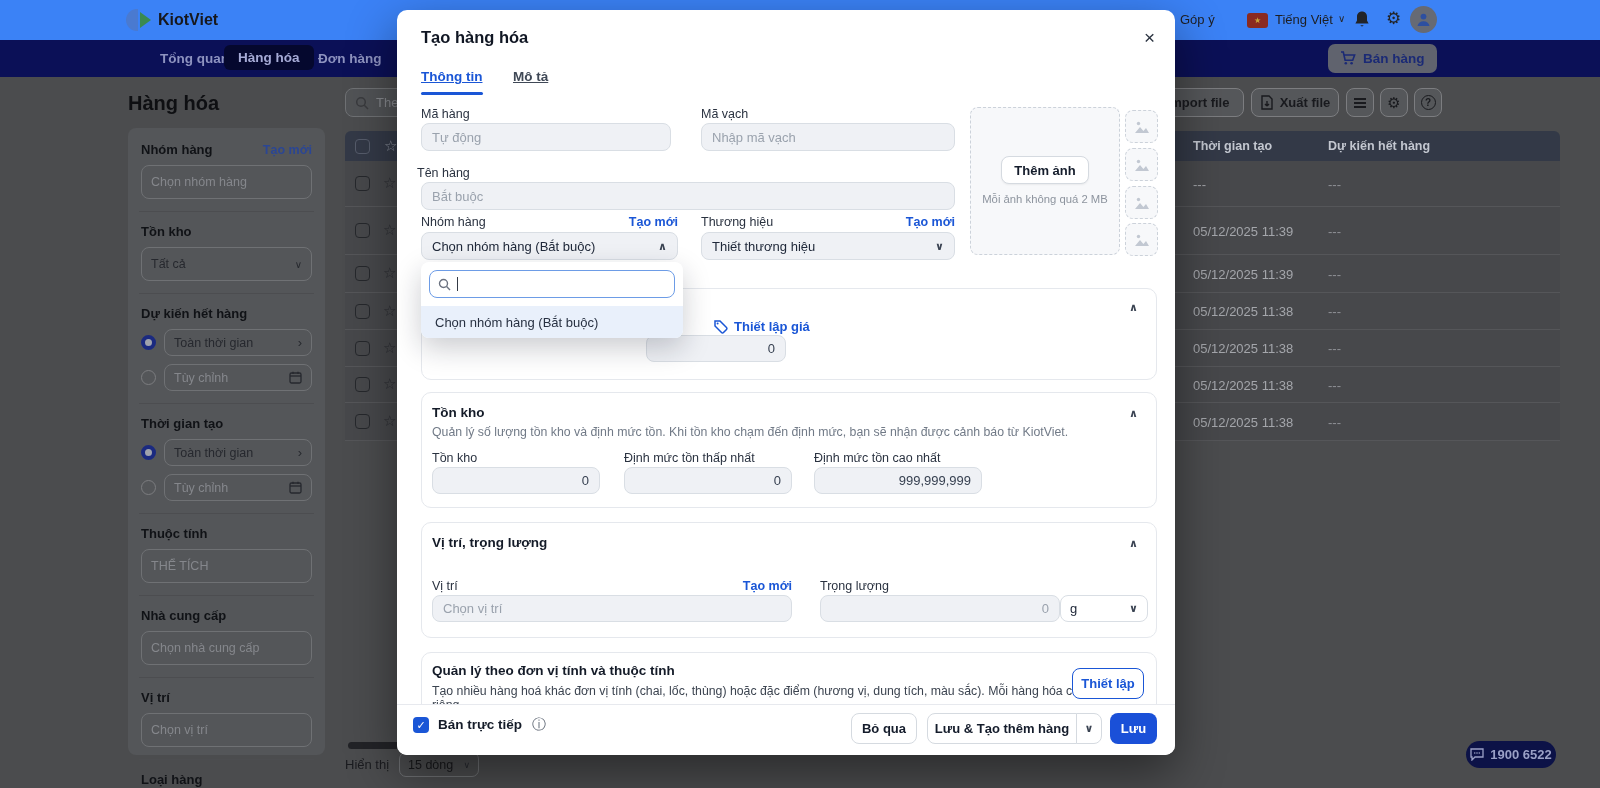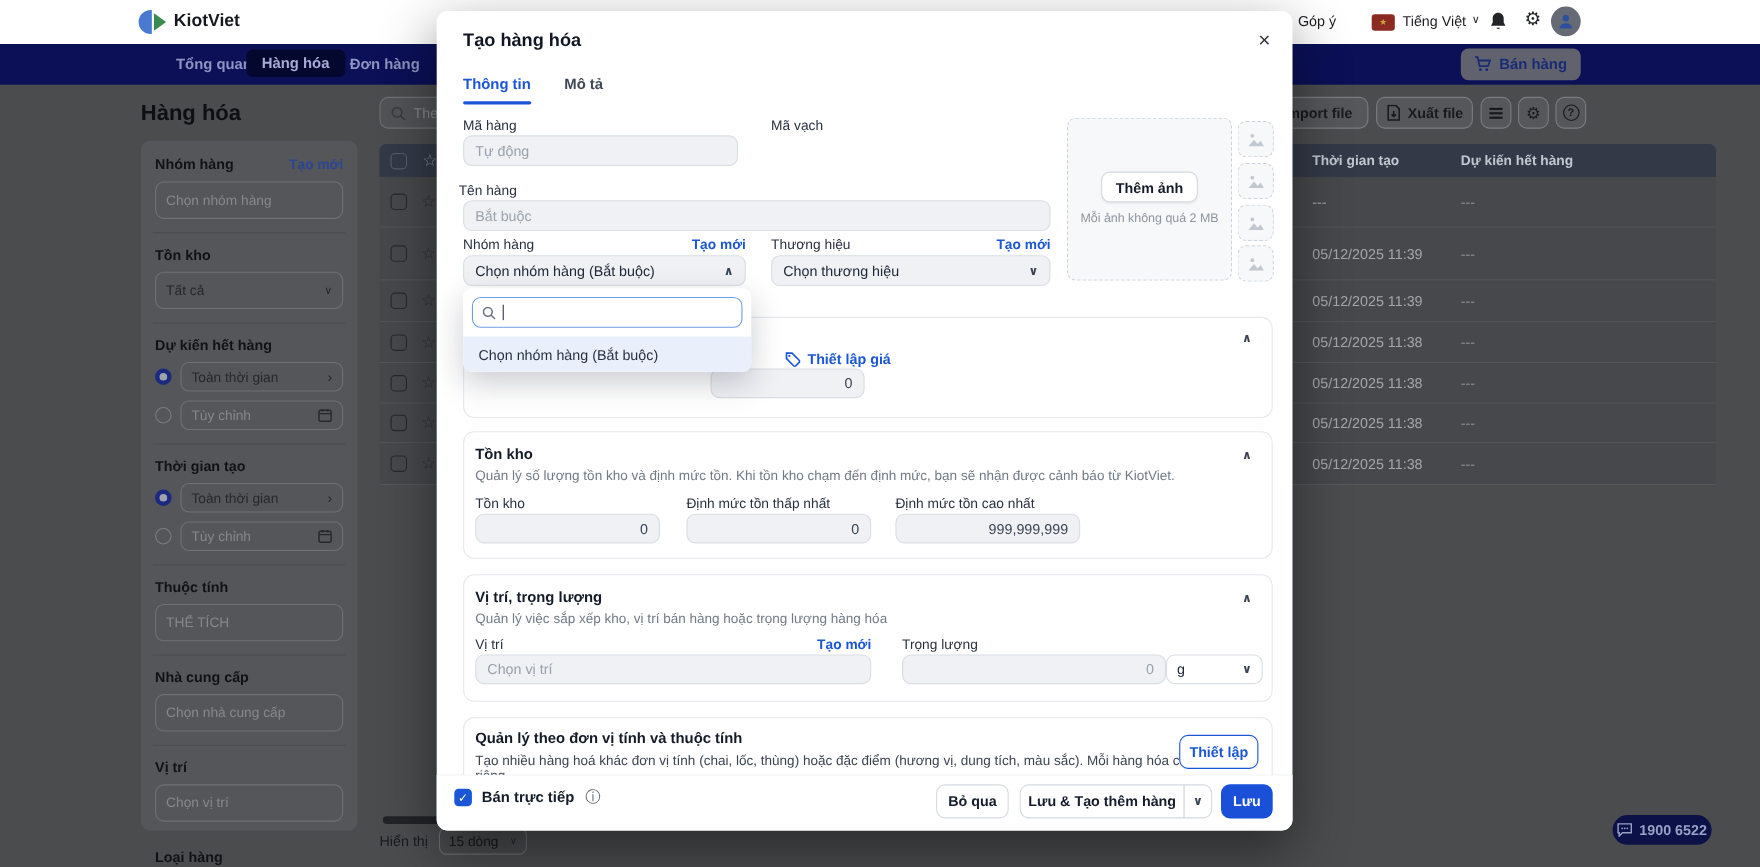--- a/index.html
+++ b/index.html
@@ -2,21 +2,21 @@
 <html><head>
 <meta charset="utf-8">
 <style>
   * { margin:0; padding:0; box-sizing:border-box; }
   html,body { width:1600px; height:788px; overflow:hidden; background:#4b4c4e;
     font-family:"Liberation Sans","DejaVu Sans",sans-serif; }
   .abs { position:absolute; }
   .flex { display:flex; align-items:center; }
   
   #bg { position:absolute; inset:0; }
-  .topstrip { left:0; top:0; width:1600px; height:40px; background:#ffffff; }
+  .topstrip { left:0; top:0; width:1600px; height:40px; background:#3b82f6; }
   .brand-text { font-size:16px; font-weight:bold; color:#17181d; }
   .muted-dark { color:#1d1e22; font-size:13px; }
   .navbar { left:0; top:40px; width:1600px; height:37px; background:#0b1057; }
   .nav-item { font-size:13.5px; font-weight:bold; color:#8e93c0; }
   .nav-item.active { background:#05082e; border-radius:6px; padding:5px 14px; color:#a6abd6; }
   .sell-btn { background:#60636e; border-radius:7px; height:29px; padding:0 12px;
     color:#1b2a75; font-weight:bold; font-size:13.5px; gap:7px; }
   .page-title { font-size:20px; font-weight:bold; color:#0e0f12; }
   .sidebar { left:128px; top:128px; width:197px; height:627px; background:#545659;
     border-radius:8px; padding:14px 13px; }
@@ -43,21 +43,21 @@
   .cb { width:15px; height:15px; border:1.5px solid #26282c; border-radius:4px; }
   .star { color:#2b2d32; font-size:15px; }
   .cell { position:absolute; color:#a4a6ab; font-size:13px; top:50%; transform:translateY(-50%); }
   .chatpill { left:1466px; top:741px; width:90px; height:27px; background:#0c1247;
     border-radius:14px; color:#9aa0c6; font-weight:bold; font-size:13px; gap:6px; justify-content:center; }
   
   .modal { left:397px; top:10px; width:778px; height:745px; background:#ffffff;
     border-radius:10px; box-shadow:0 18px 50px rgba(0,0,0,.45); z-index:50; }
   .m-title { font-size:16.5px; font-weight:bold; color:#101623; }
   .m-close { font-size:19px; color:#2b3340; line-height:1; cursor:pointer; }
-  .tab { font-size:13.5px; font-weight:bold; }
+  .tab { font-size:13.5px; font-weight:bold;text-decoration:underline; }
   .tab.on { color:#1a56d6; }
   .tab.off { color:#3f4856; }
   .f-label { font-size:12.5px; color:#2a3240; }
   .f-input { background:#eff1f5; border:1px solid #d9dee4; border-radius:8px; height:28px;
     display:flex; align-items:center; padding:0 10px; font-size:13px; color:#9aa2ad; }
   .f-input .selval { color:#20293a; }
   .link-blue { color:#1a56d6; font-size:12.5px; font-weight:bold; }
   .card { border:1px solid #e5e8ed; border-radius:10px; background:#fff; }
   .card-title { font-size:13.5px; font-weight:bold; color:#141b28; }
   .card-desc { font-size:12.3px; color:#717a87; }
@@ -317,20 +317,21 @@
   <div class="abs m-title" style="left:24px;top:18px;">Tạo hàng hóa</div>
   <div class="abs m-close" style="right:20px;top:18px;">×</div>
 
   <div class="abs tab on" style="left:24px;top:59px;">Thông tin</div>
   <div class="abs" style="left:24px;top:82px;width:62px;height:2.5px;background:#1a56d6;border-radius:2px;"></div>
   <div class="abs tab off" style="left:116px;top:59px;">Mô tả</div>
 
   <div class="abs f-label" style="left:24px;top:97px;">Mã hàng</div>
   <div class="abs f-input" style="left:24px;top:113px;width:250px;">Tự động</div>
   <div class="abs f-label" style="left:304px;top:97px;">Mã vạch</div>
+  <div class="abs f-input" style="left:304px;top:113px;width:254px;">Nhập mã vạch</div>
 
   <div class="abs dashed-box" style="left:573px;top:97px;width:150px;height:148px;">
     <div class="btn-white" style="width:88px;height:28px;margin:48px auto 0;">Thêm ảnh</div>
     <div style="text-align:center;font-size:11.3px;color:#8d949e;margin-top:9px;">Mỗi ảnh không quá 2 MB</div>
   </div>
   <div class="abs dashed-box flex" style="left:728px;top:100px;width:33px;height:33px;justify-content:center;">
     <svg width="16" height="14" viewBox="0 0 16 14">
         <circle cx="4.5" cy="3.5" r="1.7" fill="#c2c8d2"></circle>
         <path d="M1 13l5-6 3.4 4L12 8l3 5z" fill="#c2c8d2"></path>
       </svg>
@@ -363,21 +364,21 @@
   </div>
   <div class="abs f-input" style="left:24px;top:222px;width:257px;justify-content:space-between;">
     <span class="selval">Chọn nhóm hàng (Bắt buộc)</span>
     <span class="chev">∧</span>
   </div>
   <div class="abs flex" style="left:304px;top:205px;width:254px;justify-content:space-between;">
     <span class="f-label">Thương hiệu</span>
     <span class="link-blue">Tạo mới</span>
   </div>
   <div class="abs f-input" style="left:304px;top:222px;width:254px;justify-content:space-between;">
-    <span class="selval">Chọn thương hiệu</span>
+    <span class="selval">Thiết thương hiệu</span>
     <span class="chev">∨</span>
   </div>
 
   <div class="abs card" style="left:24px;top:278px;width:736px;height:92px;">
     <span class="chev abs" style="right:18px;top:12px;">∧</span>
     <div class="abs flex" style="left:291px;top:30px;gap:6px;">
       <svg width="15" height="14" viewBox="0 0 15 14">
           <path d="M7 1H2v5l6.5 6.5a1.4 1.4 0 0 0 2 0l3-3a1.4 1.4 0 0 0 0-2z" fill="none" stroke="#1a56d6" stroke-width="1.5"></path>
           <circle cx="4.6" cy="3.6" r="1" fill="#1a56d6"></circle>
         </svg>
@@ -406,21 +407,20 @@
     <div class="abs num-input" style="left:10px;top:74px;width:168px;">0</div>
     <div class="abs f-label" style="left:202px;top:58px;">Định mức tồn thấp nhất</div>
     <div class="abs num-input" style="left:202px;top:74px;width:168px;">0</div>
     <div class="abs f-label" style="left:392px;top:58px;">Định mức tồn cao nhất</div>
     <div class="abs num-input" style="left:392px;top:74px;width:168px;">999,999,999</div>
   </div>
 
   <div class="abs card" style="left:24px;top:512px;width:736px;height:116px;">
     <span class="chev abs" style="right:18px;top:14px;">∧</span>
     <div class="abs card-title" style="left:10px;top:12px;">Vị trí, trọng lượng</div>
-    <div class="abs card-desc" style="left:10px;top:32px;">Quản lý việc sắp xếp kho, vị trí bán hàng hoặc trọng lượng hàng hóa</div>
     <div class="abs flex" style="left:10px;top:56px;width:360px;justify-content:space-between;">
       <span class="f-label">Vị trí</span>
       <span class="link-blue">Tạo mới</span>
     </div>
     <div class="abs f-input" style="left:10px;top:72px;width:360px;height:27px;">Chọn vị trí</div>
     <div class="abs f-label" style="left:398px;top:56px;">Trọng lượng</div>
     <div class="abs num-input" style="left:398px;top:72px;width:240px;color:#9aa2ad;">0</div>
     <div class="abs flex" style="left:638px;top:72px;width:88px;height:27px;border:1px solid #d9dee4;border-radius:8px;background:#fff;padding:0 9px;justify-content:space-between;font-size:13px;color:#20293a;">
       <span>g</span>
       <span class="chev">∨</span>

